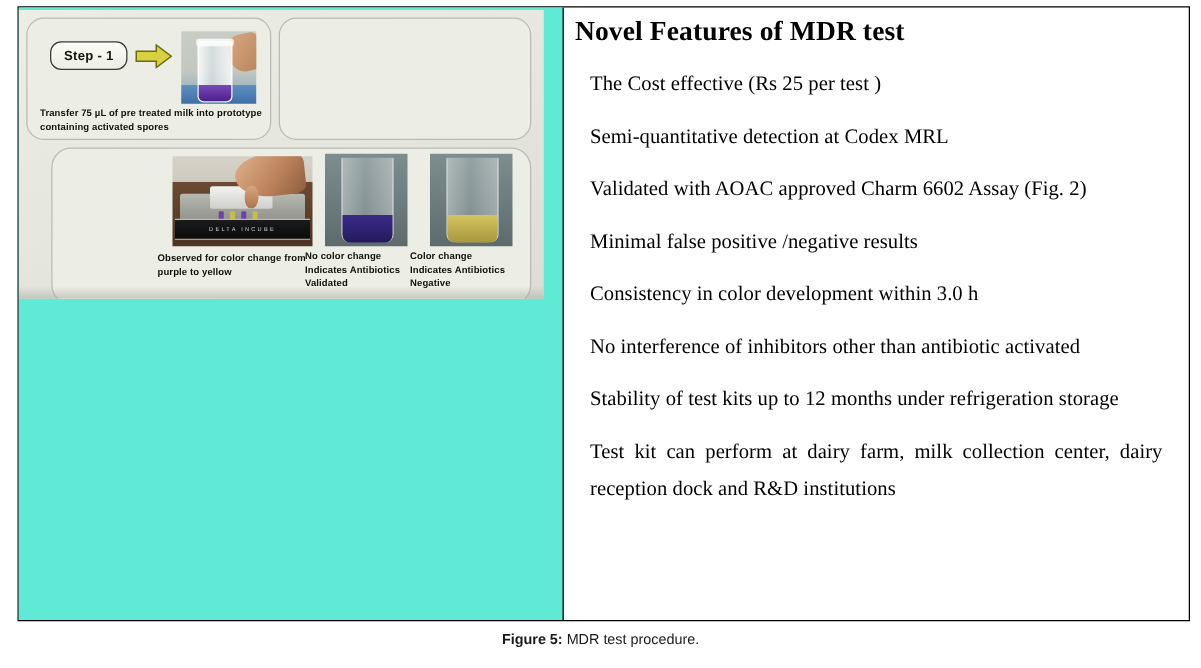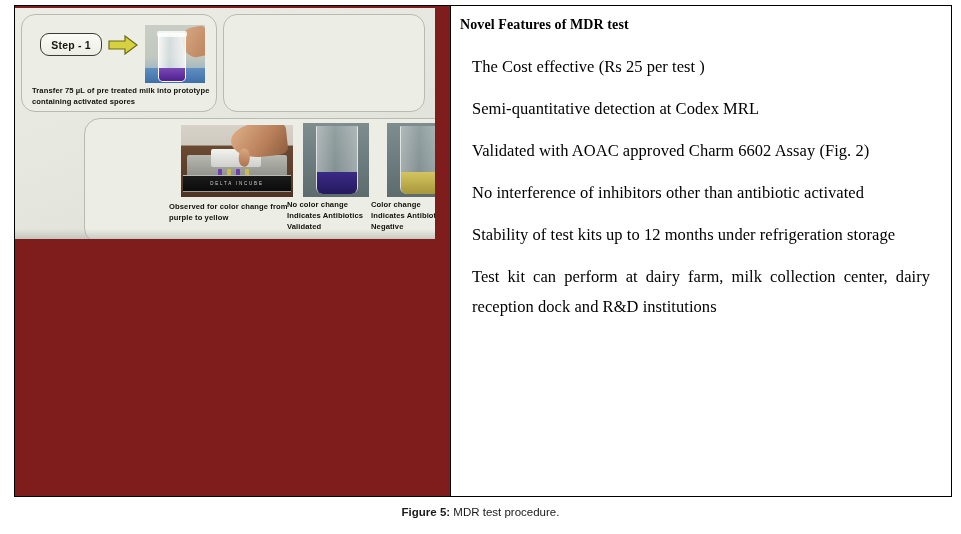--- a/index.html
+++ b/index.html
@@ -33,35 +33,35 @@
     border: 1.6px solid #000000;
     box-sizing: border-box;
     display: flex;
     background: #ffffff;
   }
   .cell-figure {
     width: 436px;
     box-sizing: border-box;
     border-right: 1.6px solid #000000;
     position: relative;
-    background: #7f1d1d;
+    background: #5eead4;
     overflow: hidden;
   }
   .cell-text {
     flex: 1;
     box-sizing: border-box;
     padding: 4px 9px 0 9px;
     position: relative;
   }
 
   
   .feat-heading {
     font-family: "Liberation Serif", serif;
     font-weight: bold;
-    font-size: 14px;
+    font-size: 22px;
     line-height: 30px;
     margin: 0 0 0 0;
     letter-spacing: 0.1px;
   }
   .feat-line {
     font-family: "Liberation Serif", serif;
     font-size: 16.5px;
     line-height: 30px;
     margin: 12px;
     text-align: justify;
@@ -105,21 +105,21 @@
   
   .panel {
     position: absolute;
     border: 1.4px solid #b9bbb2;
     border-radius: 14px;
     background: #eceee6;
     box-sizing: border-box;
   }
   .panel-1 { left: 6px;   top: 6px;   width: 196px; height: 98px; }
   .panel-2 { left: 208px; top: 6px;   width: 202px; height: 98px; }
-  .panel-3 { left: 26px;  top: 110px; width: 384px; height: 126px; border-radius: 16px; margin-left: 43px; }
+  .panel-3 { left: 26px;  top: 110px; width: 384px; height: 126px; border-radius: 16px; }
 
   
   .step-chip {
     position: absolute;
     border: 1.6px solid #3b3b34;
     border-radius: 9px;
     background: linear-gradient(to bottom, #fbfbf7 0%, #eceee4 100%);
     font-family: "Liberation Sans", sans-serif;
     font-weight: bold;
     font-size: 10.5px;
@@ -344,20 +344,22 @@
         </div>
 
       </div>
     </div>
 
     <div class="cell-text">
       <div class="feat-heading">Novel Features of MDR test</div>
       <div class="feat-line nojustify">The Cost effective  (Rs 25 per test )</div>
       <div class="feat-line nojustify">Semi-quantitative detection at Codex MRL</div>
       <div class="feat-line">Validated with AOAC approved  Charm 6602 Assay (Fig. 2)</div>
+      <div class="feat-line nojustify">Minimal false positive /negative results</div>
+      <div class="feat-line nojustify">Consistency in color development within 3.0 h</div>
       <div class="feat-line nojustify">No interference of inhibitors other than antibiotic activated</div>
       <div class="feat-line">Stability of test kits up to 12 months under refrigeration storage</div>
       <div class="feat-line">Test kit can perform at dairy farm, milk collection center, dairy reception dock and R&amp;D institutions</div>
     </div>
 
   </div>
 
   <div class="fig-caption">
     <b>Figure 5:</b><span> MDR test procedure.</span>
   </div>

